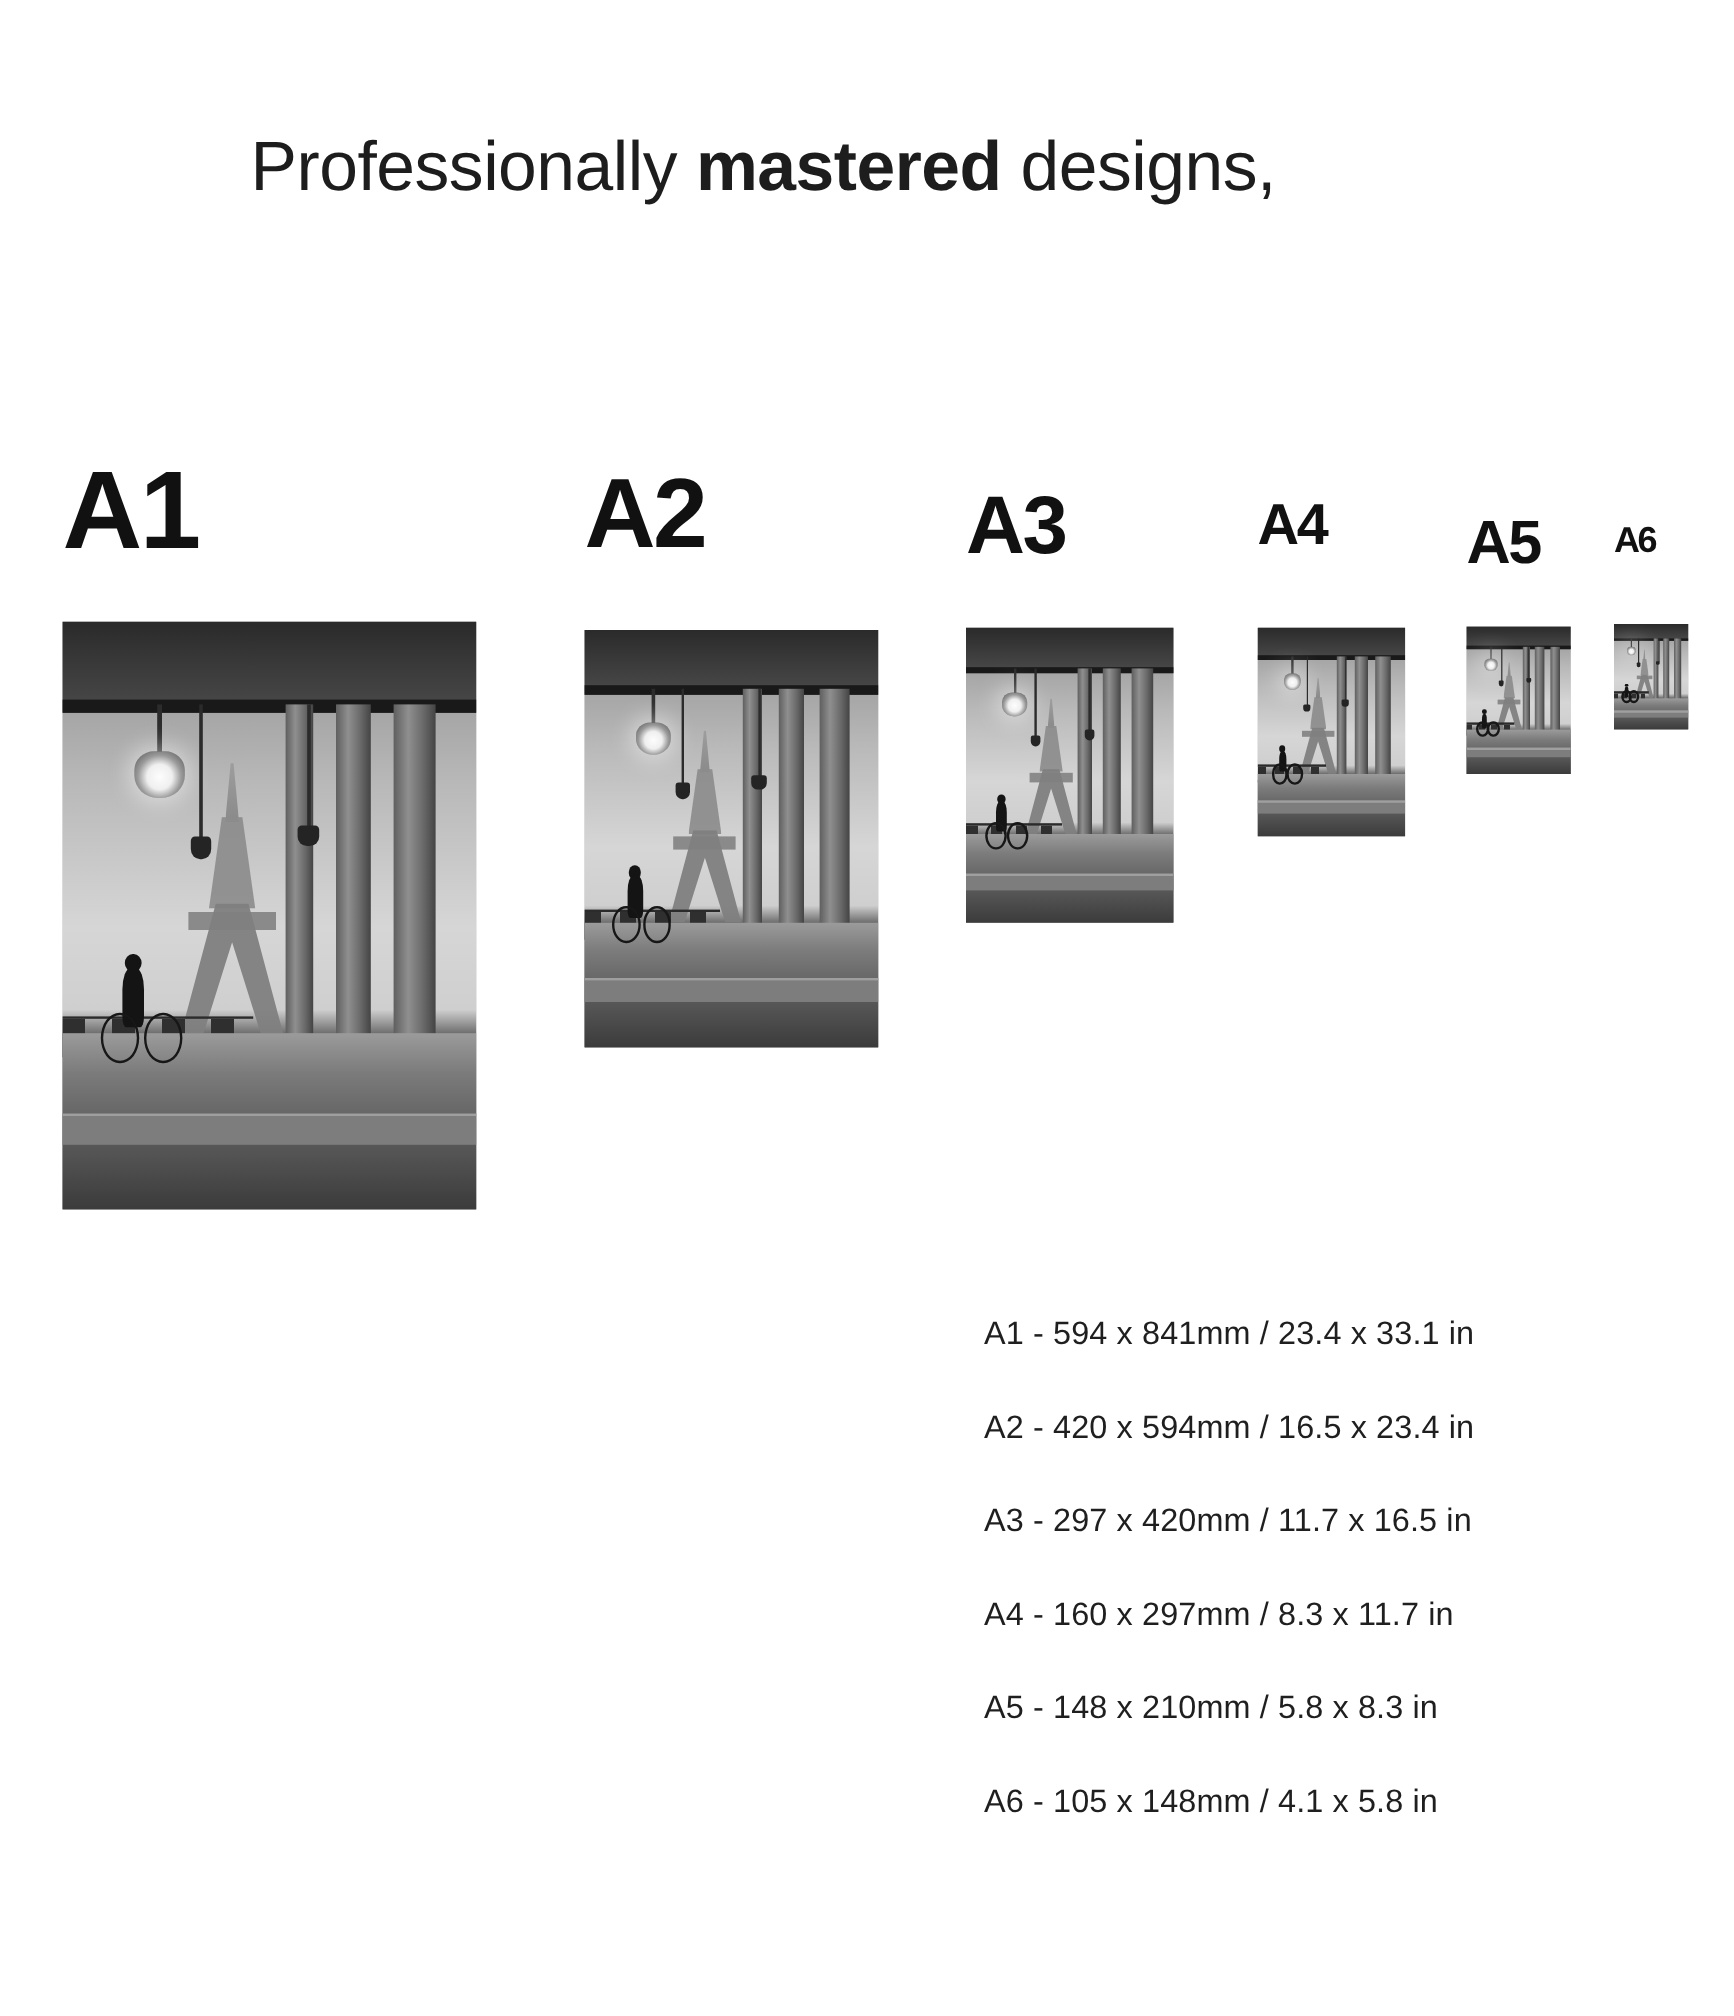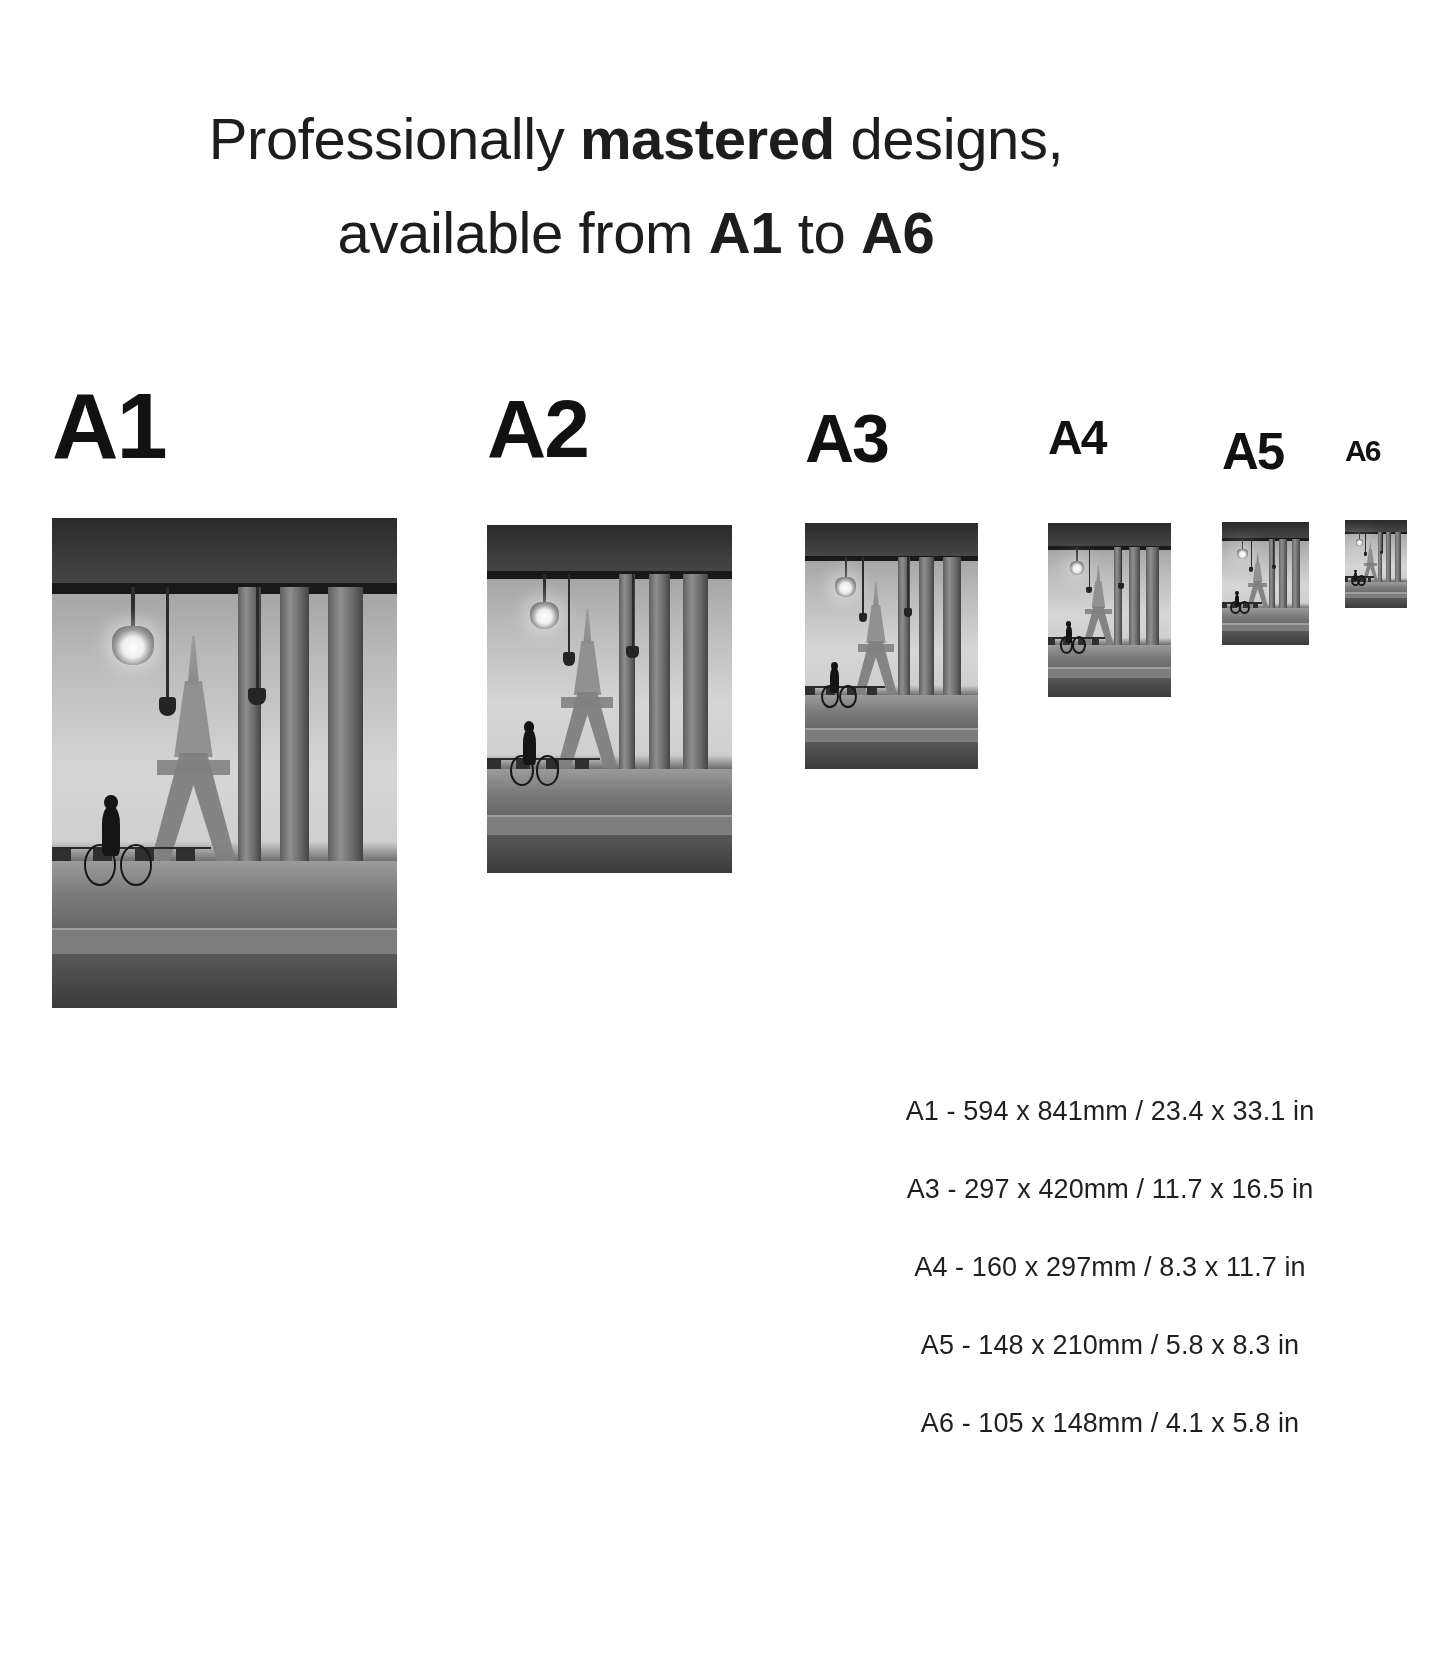--- a/index.html
+++ b/index.html
@@ -235,42 +235,38 @@
   }
   .photo .cyclist .wheel.w1 { left: 2%; }
   .photo .cyclist .wheel.w2 { left: 54%; }
 
   
   .dims {
     position: absolute;
     left: 820px;
     top: 1098px;
     width: 580px;
-    text-align: center;
   }
   .dim-row {
     font-size: 27px;
     line-height: 1;
     color: #1f1f1f;
     margin-bottom: 51px;
     font-weight: 400;
     letter-spacing: 0.1px;
     white-space: nowrap;
   }
 </style>
 </head>
 <body>
 
 <div class="headline">
   <span class="line">
     <span>Professionally </span><span class="bold">mastered</span><span> designs,</span>
   </span>
-  <span class="line">
-    <span>available from </span><span class="bold">A1</span><span> to </span><span class="bold">A6</span>
-  </span>
 </div>
 
 <div class="sizes">
 
   <div class="size-item" style="left:52px; top:0; width:350px; height:520px;">
     <div class="size-label" style="top:0; font-size:92px;">A1</div>
     <div class="poster" style="left:0; top:138px; width:345px; height:490px;">
       <div class="photo">
         <div class="deck"></div>
         <div class="pillar p1"></div>
@@ -451,17 +447,18 @@
           <div class="wheel w2"></div>
         </div>
       </div>
     </div>
   </div>
 
 </div>
 
 <div class="dims">
   <div class="dim-row">A1 - 594 x 841mm  /  23.4 x 33.1 in</div>
+  <div class="dim-row">A2  - 420 x 594mm / 16.5 x 23.4 in</div>
   <div class="dim-row">A3 - 297 x 420mm  /  11.7 x 16.5 in</div>
   <div class="dim-row">A4  - 160 x 297mm / 8.3 x 11.7 in</div>
   <div class="dim-row">A5 - 148 x 210mm / 5.8 x 8.3 in</div>
   <div class="dim-row">A6 - 105 x 148mm / 4.1 x 5.8 in</div>
 </div>
 
 </body></html>

